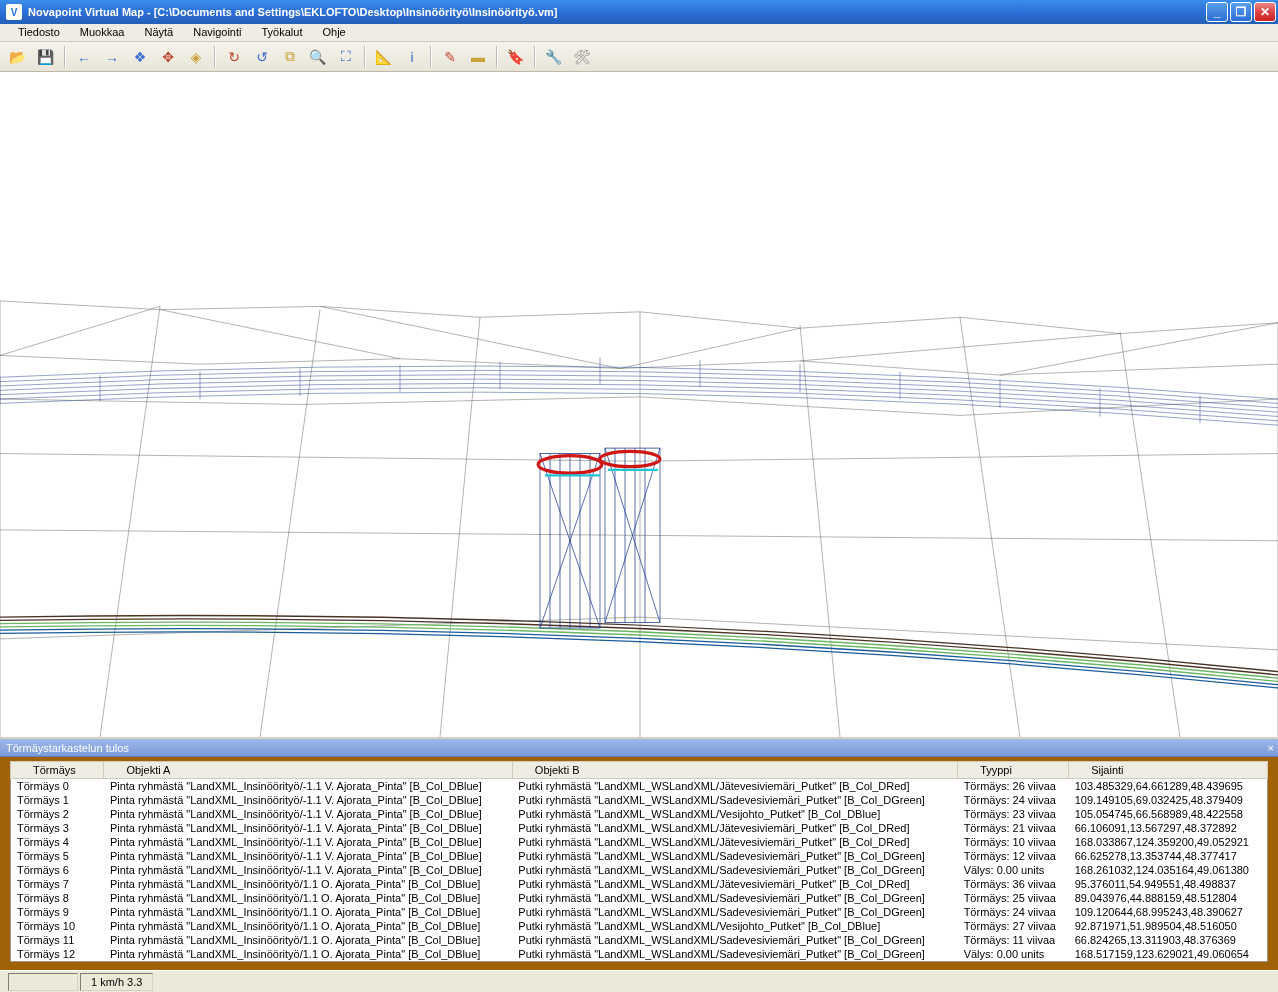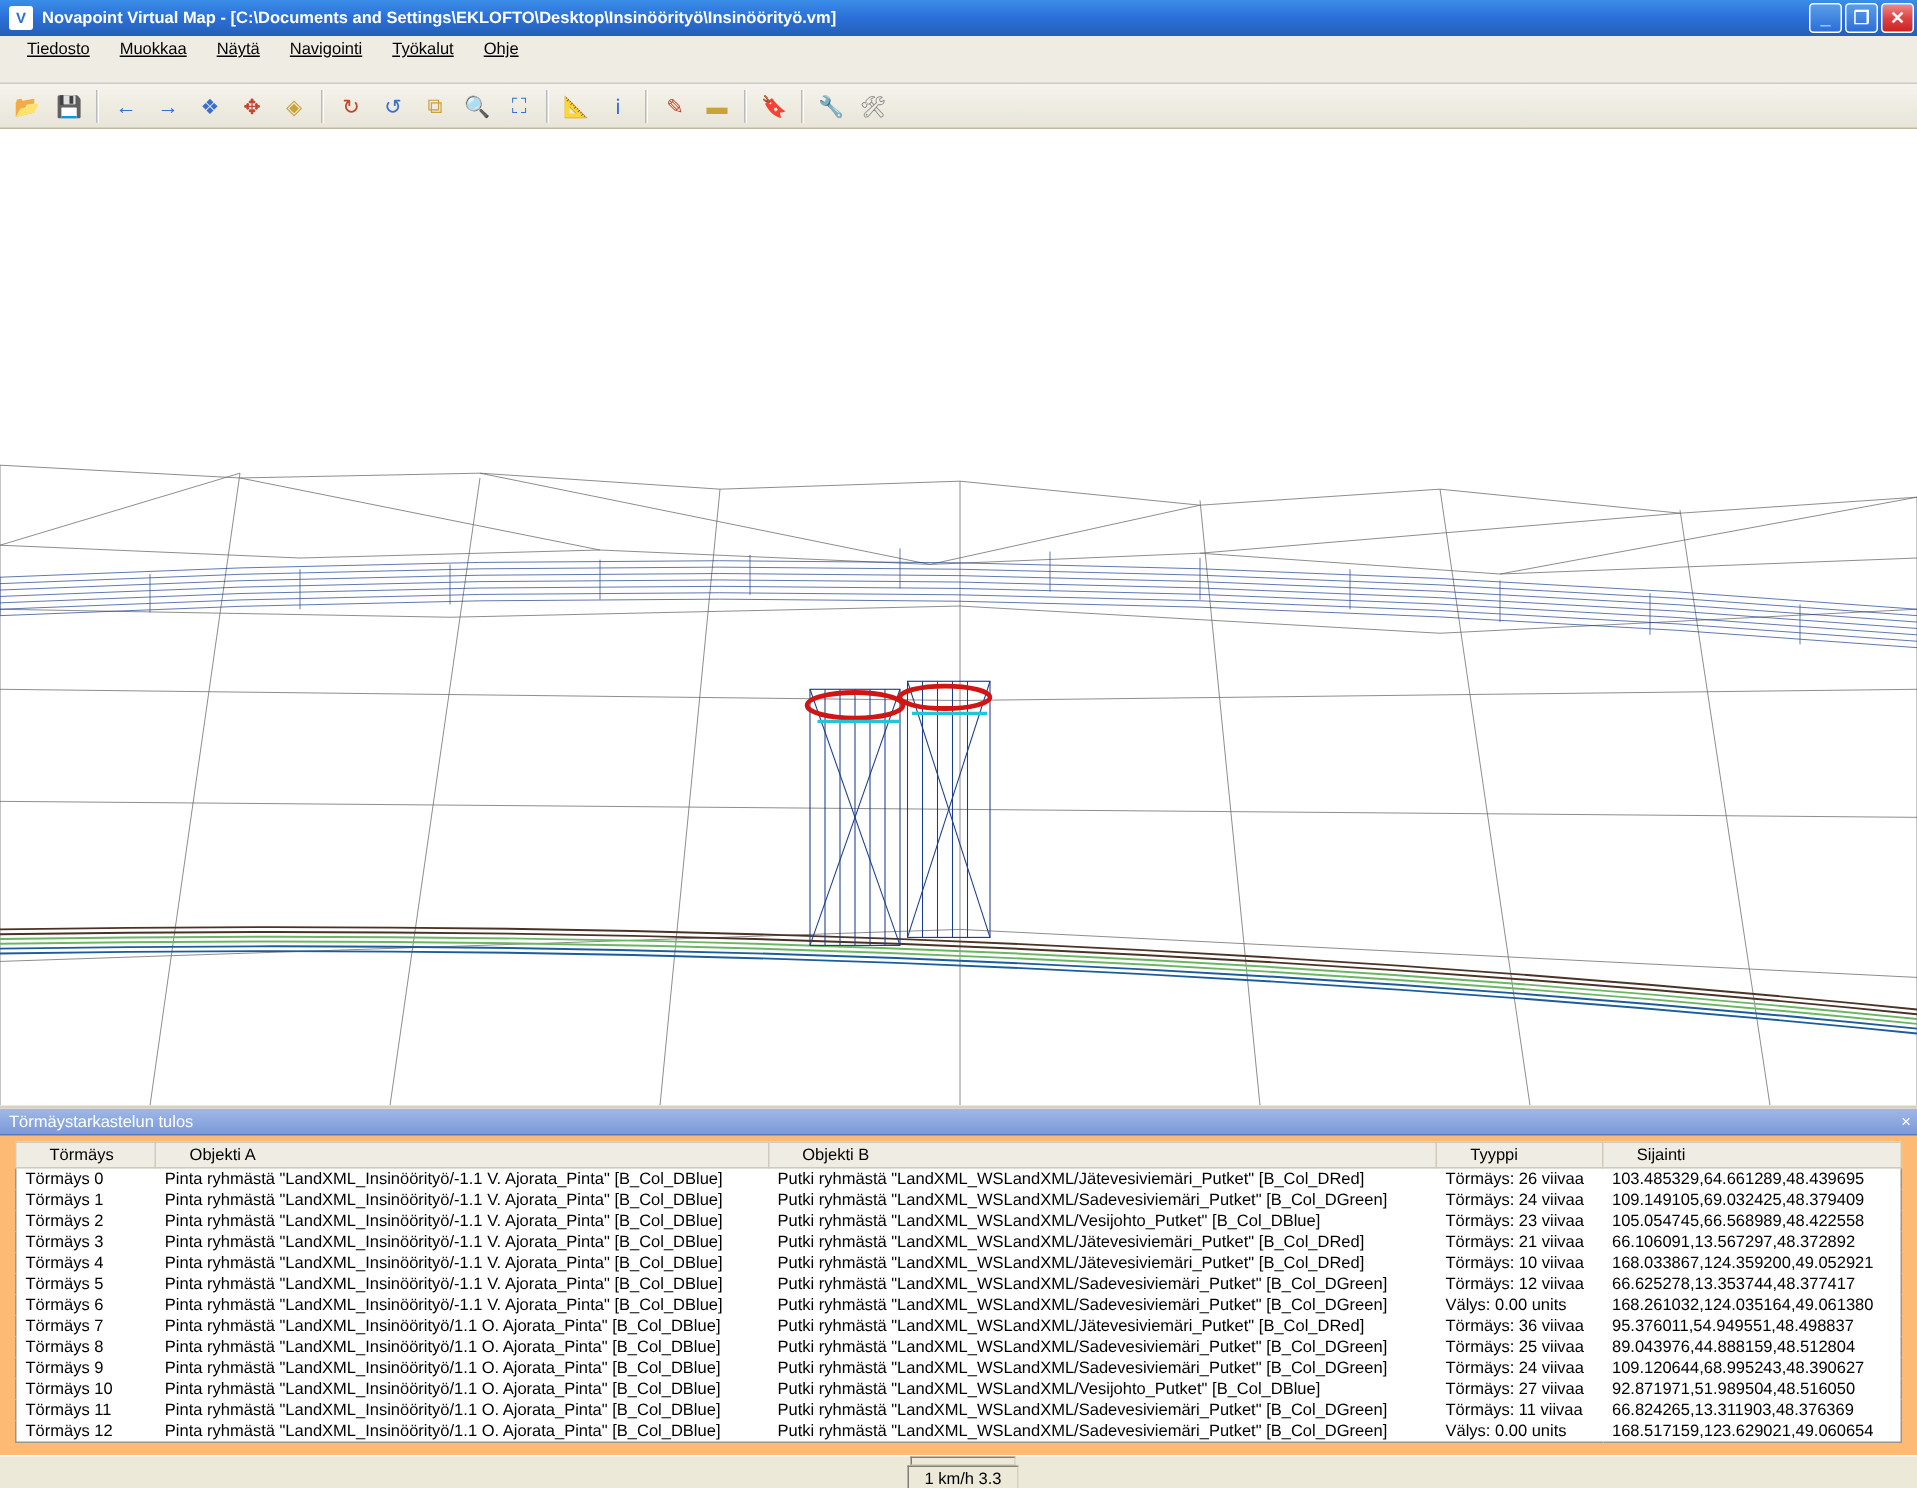--- a/index.html
+++ b/index.html
@@ -30,41 +30,41 @@
 .titlebar .win-btns { display: flex; }
 .titlebar .win-btn {
   width: 22px; height: 20px; margin-left: 2px; border: 1px solid #fff;
   border-radius: 3px; display: flex; align-items: center; justify-content: center;
   font-size: 12px; font-weight: bold; color: #fff;
 }
 .titlebar .win-btn.min { background: linear-gradient(#5a9de8,#2b6fd8); }
 .titlebar .win-btn.max { background: linear-gradient(#5a9de8,#2b6fd8); }
 .titlebar .win-btn.close { background: linear-gradient(#e88,#d44,#c22); margin-right:2px;}
 .menubar {
-  height: 32px; background: #efece3; border-bottom: 1px solid #ccc;
-  display: flex; align-items: flex-start; padding-left: 8px; text-decoration: underline;
+  height: 18px; background: #efece3; border-bottom: 1px solid #ccc;
+  display: flex; align-items: flex-end; padding-left: 8px;
 }
 .menubar .menu-item { padding: 3px 10px; cursor: default; }
 .toolbar {
   height: 30px; background: linear-gradient(#f5f3ec,#e8e4d8);
   border-bottom: 1px solid #bfb8a5; display: flex; align-items: center; padding-left:4px;
 }
 .tb-btn {
   width: 24px; height: 24px; margin: 0 2px; display: flex;
   align-items: center; justify-content: center; font-size: 14px;
   border: 1px solid transparent; border-radius: 3px;
 }
 .tb-sep { width: 2px; height: 22px; border-left: 1px solid #bbb; border-right: 1px solid #fff; margin: 0 4px; }
 .viewport {
   flex: 1; background: #fff; position: relative; overflow: hidden;
   border-bottom: 2px solid #d6d2c2;
 }
 .viewport svg { width: 100%; height: 100%; }
 .panel {
-  background: #fdba74; display: flex; flex-direction: column;
+  background: #a16207; display: flex; flex-direction: column;
 }
 .panel-title {
   height: 18px; background: linear-gradient(#a0b8e8,#7b9ad8);
   color: #fff; font-size: 11px; padding-left: 6px; display: flex; align-items: center;
   border-bottom: 1px solid #5b7ab8;
 }
 .panel-title .close-x { margin-left: auto; margin-right: 4px; cursor: default; }
 .panel-body {
   padding: 4px 10px 8px 10px;
 }
@@ -74,21 +74,21 @@
 }
 .results-table th {
   background: #efece3; border: 1px solid #cfcabb; text-align: left;
   font-weight: normal; padding: 2px 22px; font-size: 11px;
 }
 .results-table td {
   padding: 1px 6px; font-size: 11px; white-space: nowrap;
 }
 .statusbar {
   height: 22px; background: #ece9d8; border-top: 1px solid #fff;
-  display: flex; align-items: center; font-size: 11px; padding-left: 8px; flex-direction: column;
+  display: flex; align-items: center; font-size: 11px; padding-left: 8px;
 }
 .statusbar .cell {
   border: 1px inset #d6d2c2; height: 18px; padding: 2px 10px; margin-right: 2px;
 }
 </style>
 </head>
 <body>
 
 <div class="titlebar">
   <div class="app-icon">V</div>

